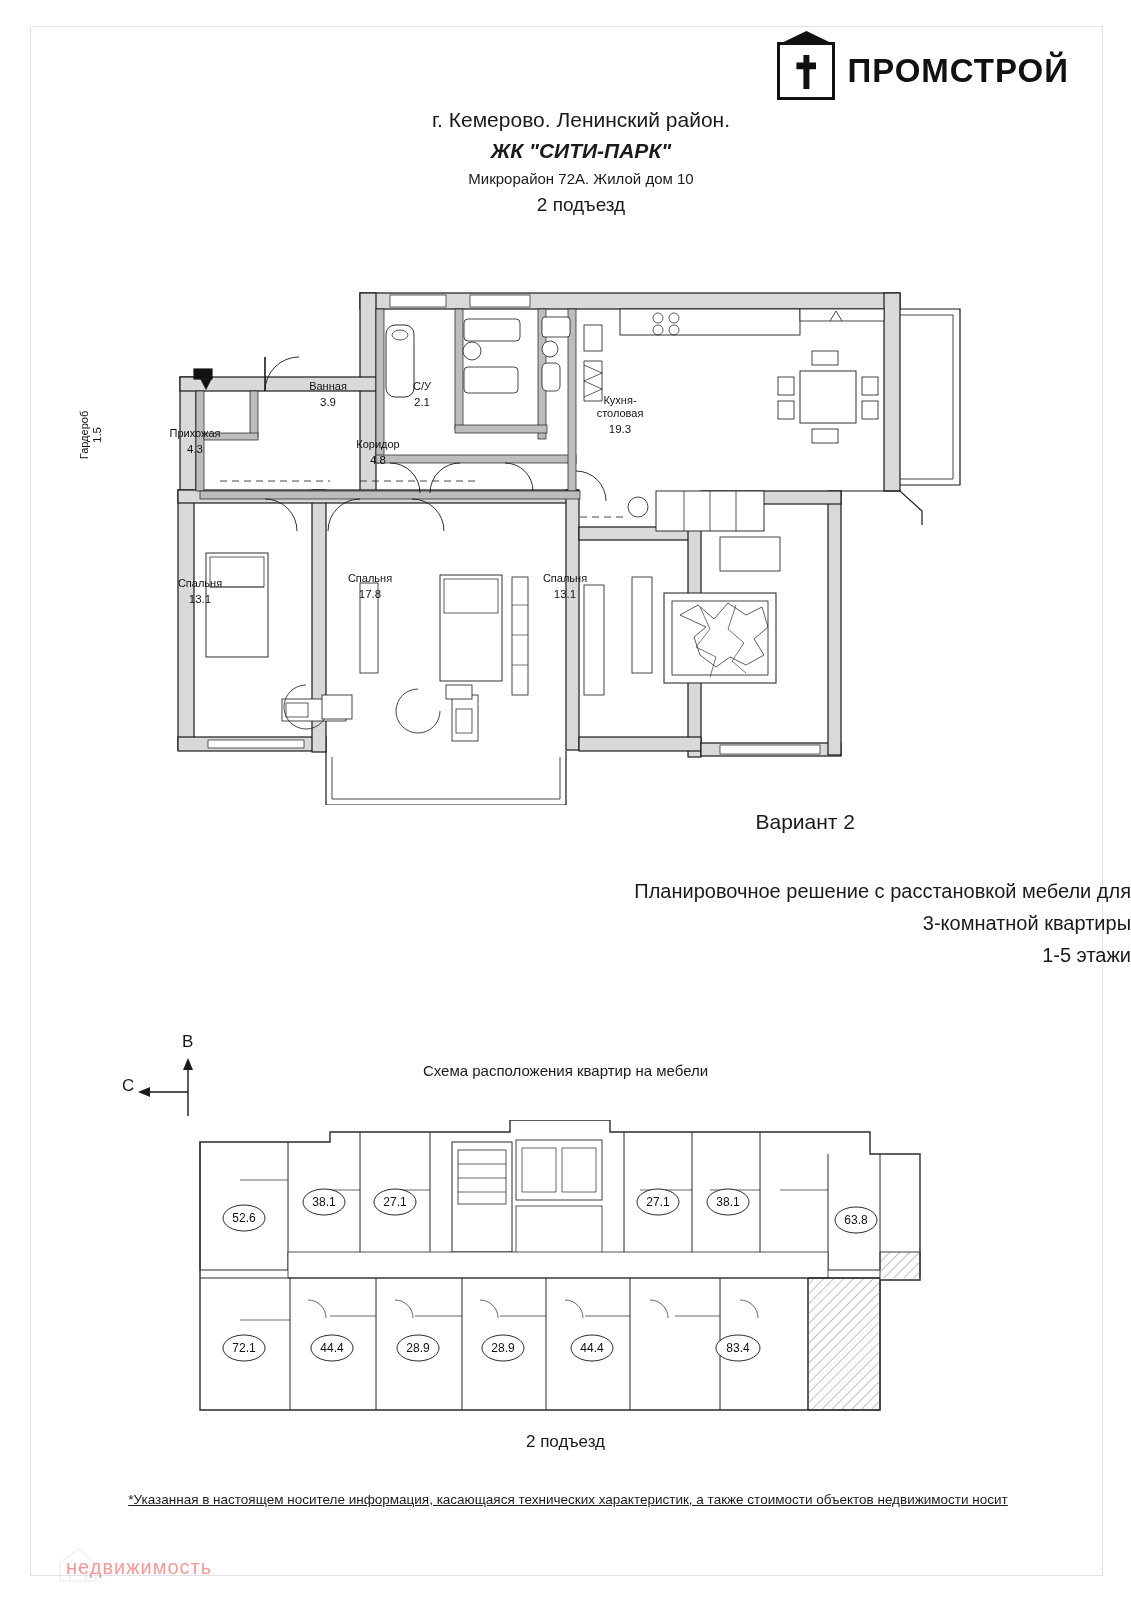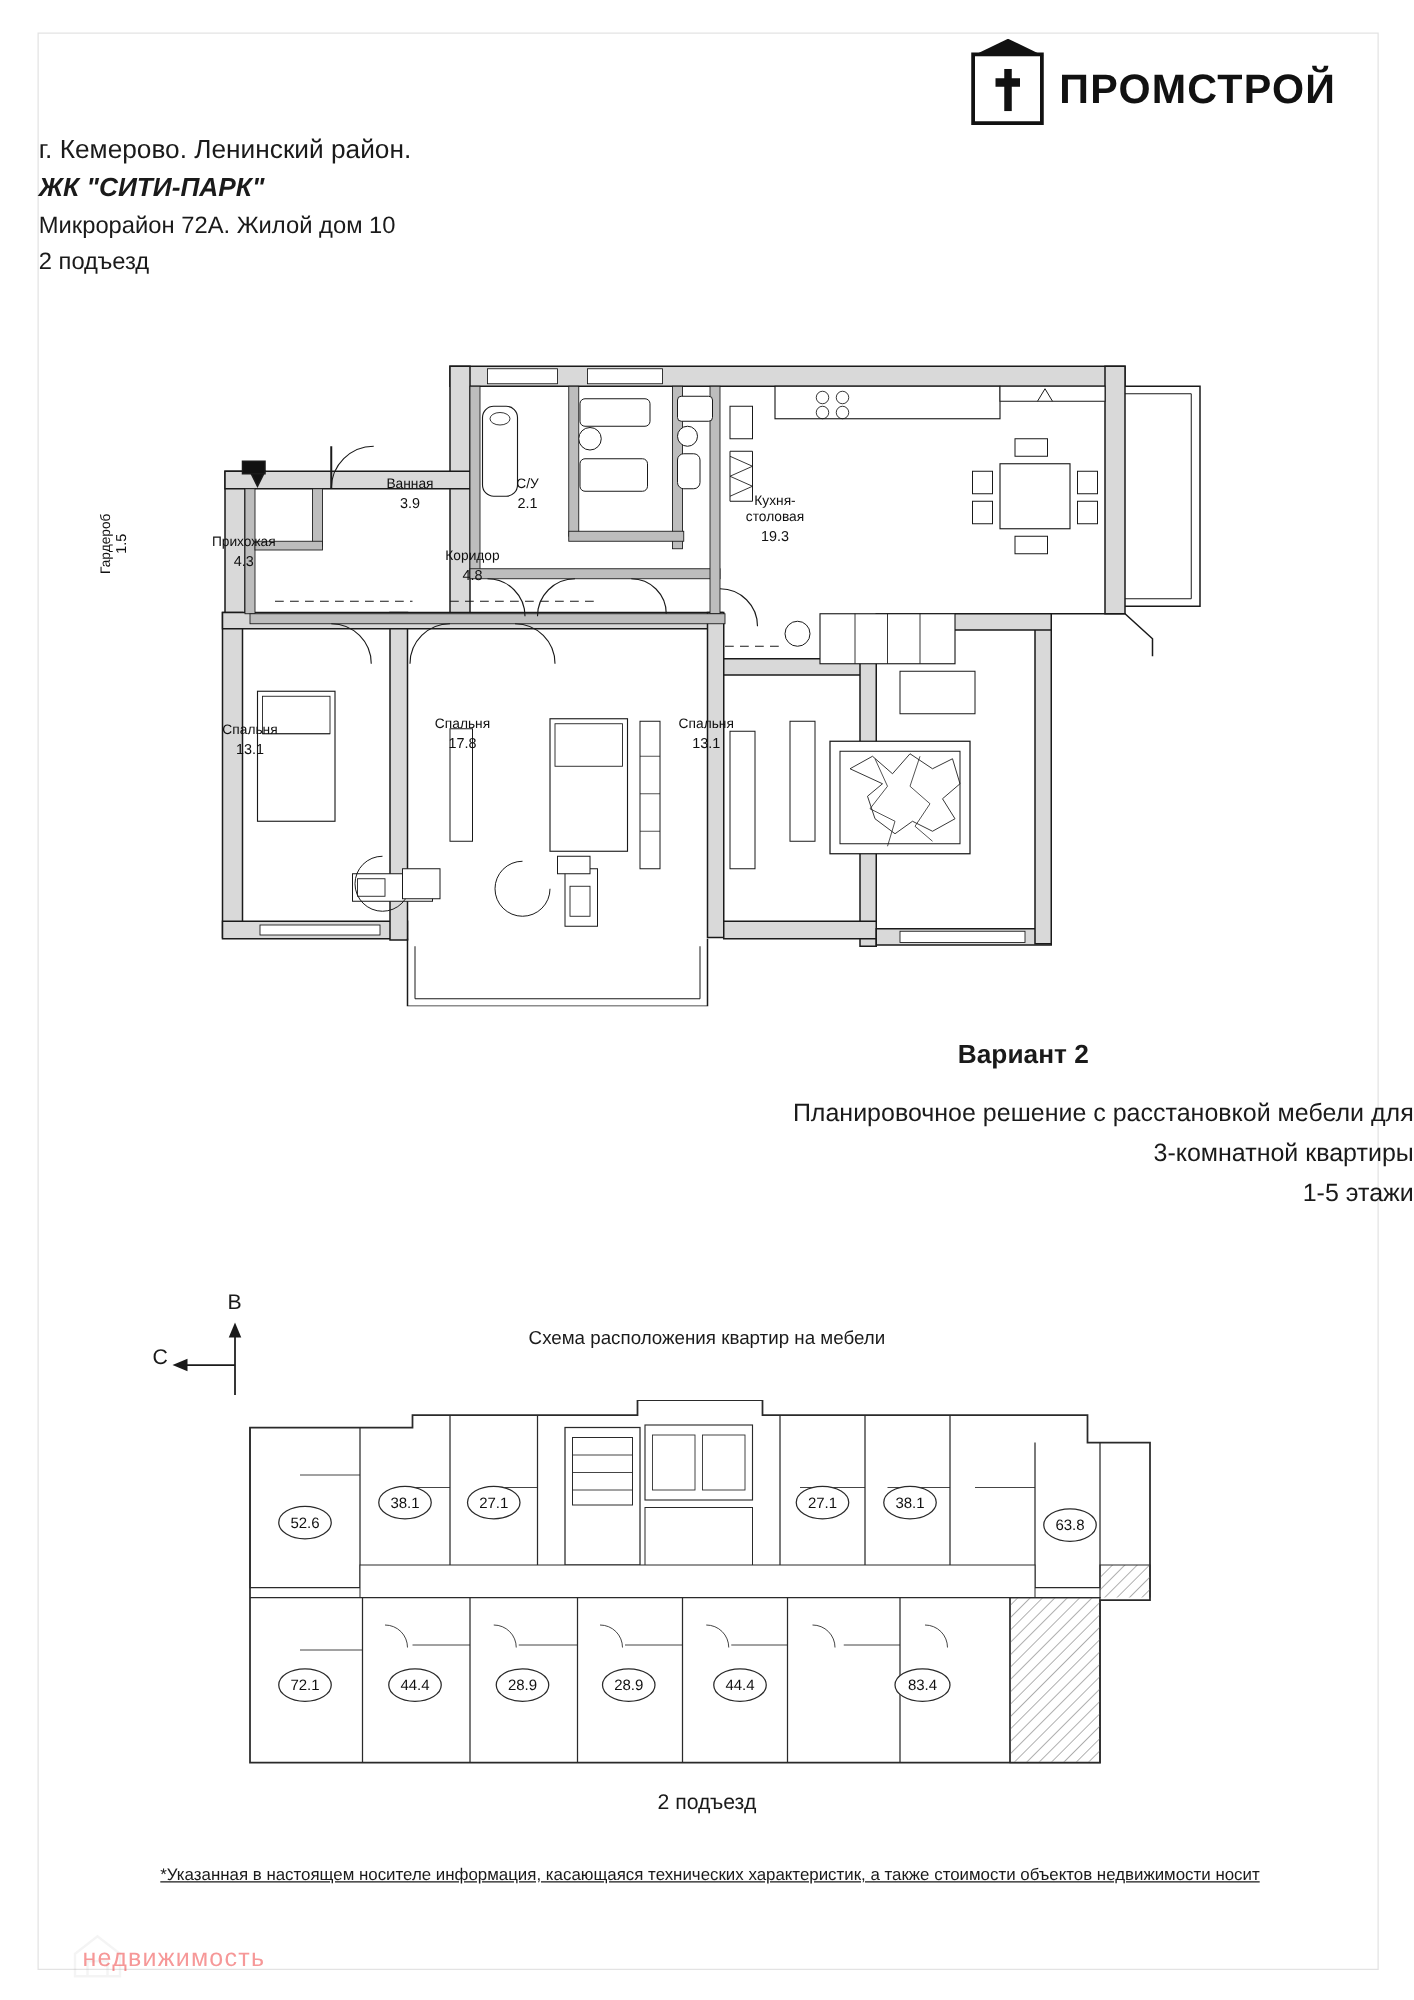--- a/index.html
+++ b/index.html
@@ -9,34 +9,34 @@
   
   .logo{position:absolute;right:62px;top:42px;display:flex;align-items:center;gap:12px;}
   .logo-mark{width:58px;height:58px;border:3px solid #111;position:relative;box-sizing:border-box;background:#fff;}
   .logo-mark:before{content:"";position:absolute;left:-3px;top:-14px;width:58px;height:14px;
      background:#111;clip-path:polygon(0% 100%,50% 0%,100% 100%);}
   .logo-person{position:absolute;left:50%;top:52%;transform:translate(-50%,-50%);width:20px;height:34px;background:#111;
      clip-path:polygon(35% 0,65% 0,65% 22%,100% 22%,100% 42%,65% 42%,65% 100%,35% 100%,35% 42%,0 42%,0 22%,35% 22%);}
   .logo-text{font-size:33px;font-weight:bold;letter-spacing:1px;color:#111;}
 
   
-  .title-block{position:absolute;left:0;right:0;top:108px;text-align:left;margin-left:31px;}
+  .title-block{position:absolute;left:0;right:0;top:108px;text-align:center;margin-left:31px;}
   .title-block div{margin:0 0 7px 0;}
   .t1{font-size:21px;}
   .t2{font-size:21px;font-style:italic;font-weight:bold;}
-  .t3{font-size:19px;}
+  .t3{font-size:15px;}
   .t4{font-size:19px;}
 
   
   .plan{position:absolute;left:60px;top:285px;width:1010px;height:520px;}
   .plan svg{display:block;}
   .rl{font-size:11px;text-anchor:middle;fill:#111;font-family:"Liberation Sans",sans-serif;}
   .rn{font-size:11.5px;text-anchor:middle;fill:#111;font-family:"Liberation Sans",sans-serif;}
 
-  .variant{position:absolute;right:260px;top:810px;font-size:21px;font-weight:bold;margin-top:22px;}
+  .variant{position:absolute;right:276px;top:810px;font-size:21px;font-weight:normal;}
 
   .desc{position:absolute;left:0;right:0;top:880px;text-align:right;}
   .desc div{margin:0 0 9px 0;font-size:20px;}
 
   .compass{position:absolute;left:120px;top:1050px;width:130px;height:90px;}
   .compass .lbl{position:absolute;font-size:17px;}
 
   .scheme-title{position:absolute;left:0;right:0;top:1062px;text-align:center;font-size:15px;}
 
   .scheme{position:absolute;left:180px;top:1120px;width:760px;height:300px;}

